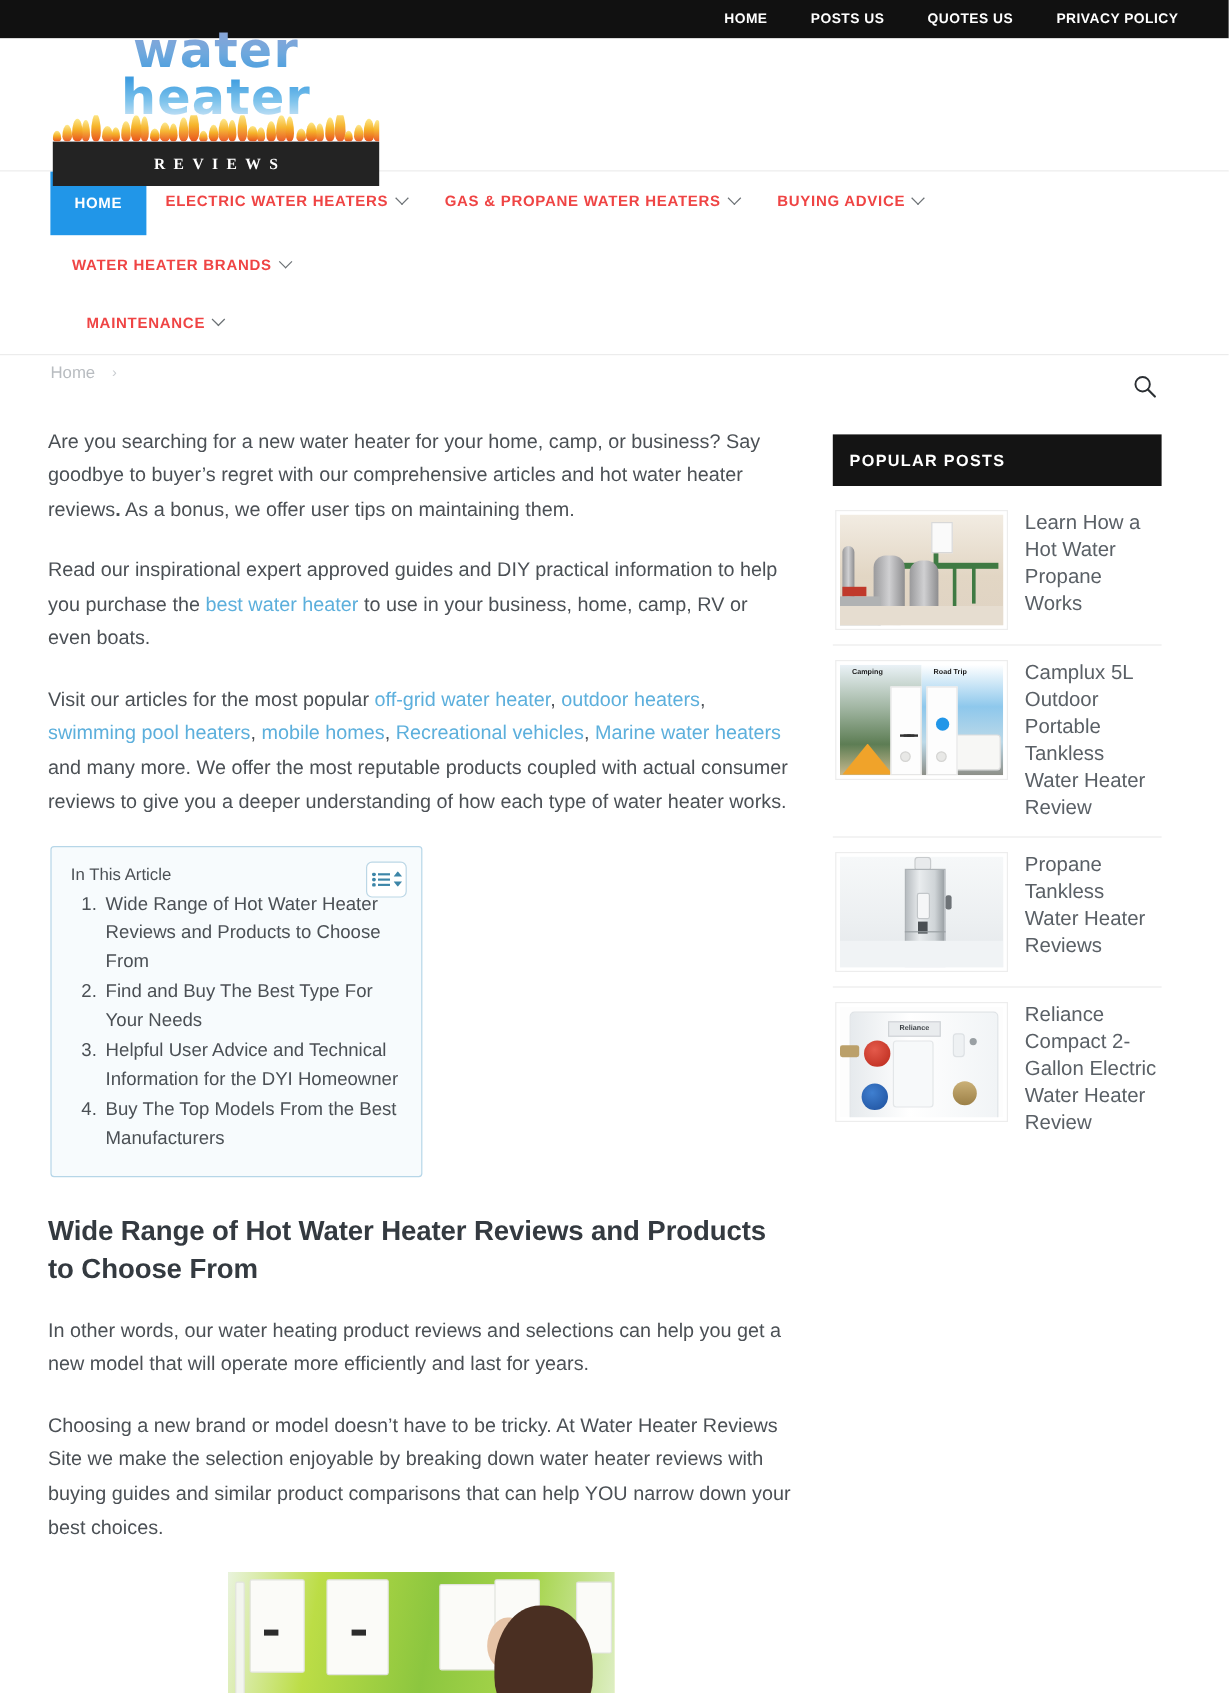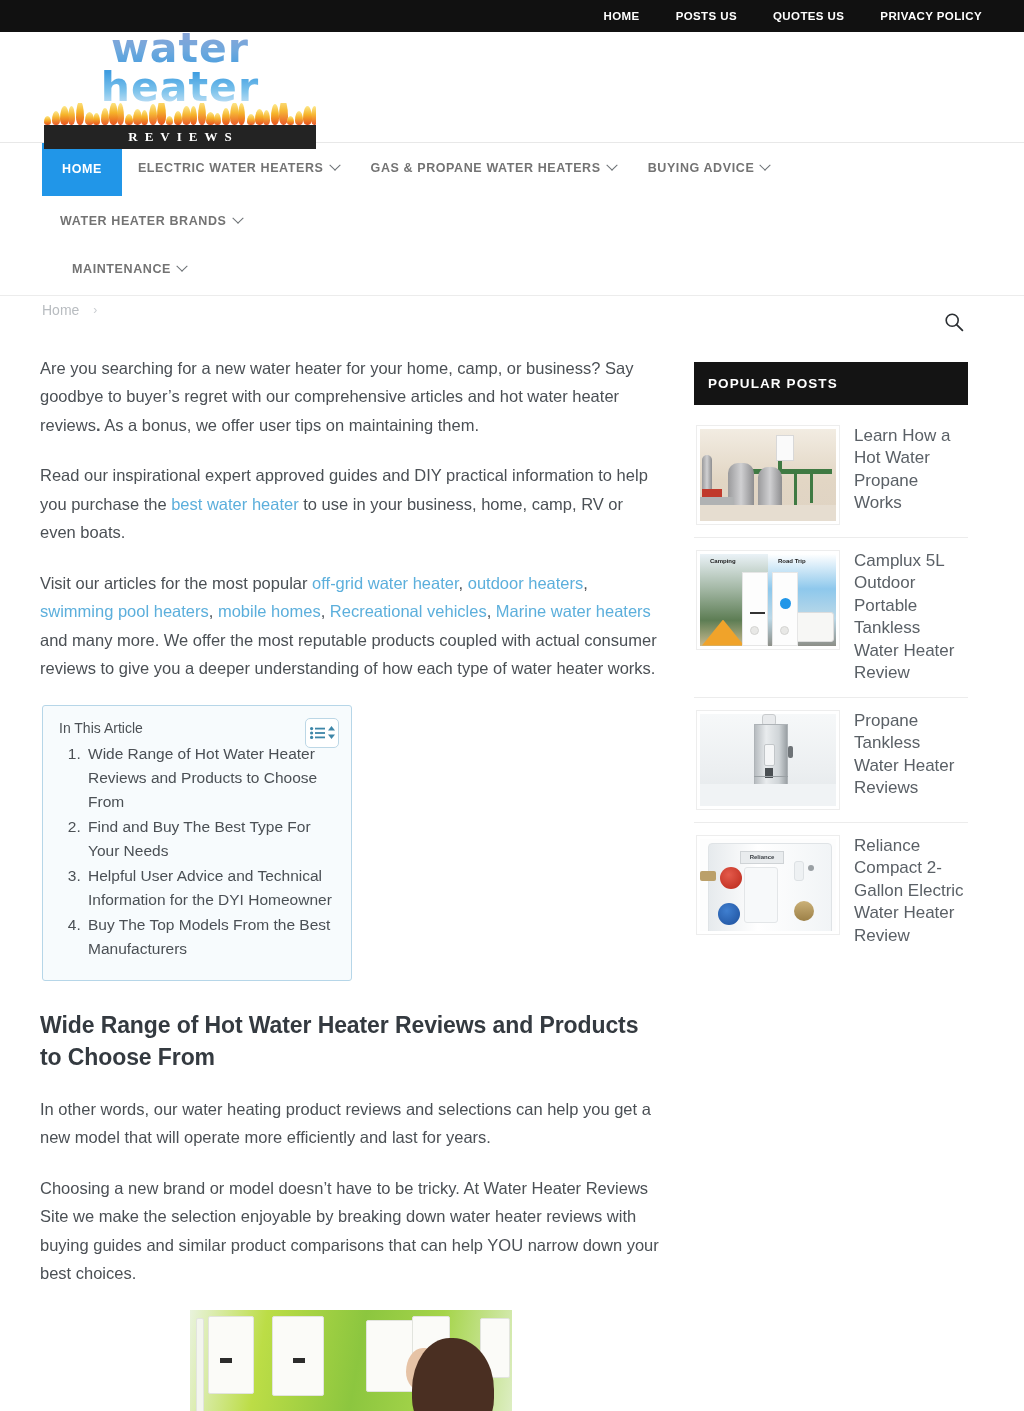--- a/index.html
+++ b/index.html
@@ -67,21 +67,21 @@
     position: absolute;
     bottom: 0;
     width: 10px;
     height: 20px;
     background: linear-gradient(180deg, #fde98a 0%, #f6b42a 45%, #e8521f 100%);
     border-radius: 50% 50% 45% 45% / 68% 68% 32% 32%;
     transform-origin: bottom center;
   }
   .rev-bar {
     background: #232323;
-    height: 24px;
+    height: 37px;
     display: flex;
     align-items: center;
     justify-content: center;
   }
   .rev-bar span {
     color: #ffffff;
     font-family: "Liberation Serif", serif;
     font-size: 13px;
     letter-spacing: 7px;
     font-weight: bold;
@@ -95,21 +95,21 @@
     display: flex;
     flex-wrap: wrap;
     align-items: flex-start;
     min-height: 56px;
     background: #fff;
   }
   .nav-item {
     font-size: 12.5px;
     font-weight: bold;
     letter-spacing: 0.6px;
-    color: #737373;
+    color: #ef4444;
     padding: 19px 16px;
     display: inline-flex;
     align-items: center;
     white-space: nowrap;
     text-decoration: none;
     line-height: 1;
   }
   .nav-item.active {
     background: #2196e8;
     color: #ffffff;

